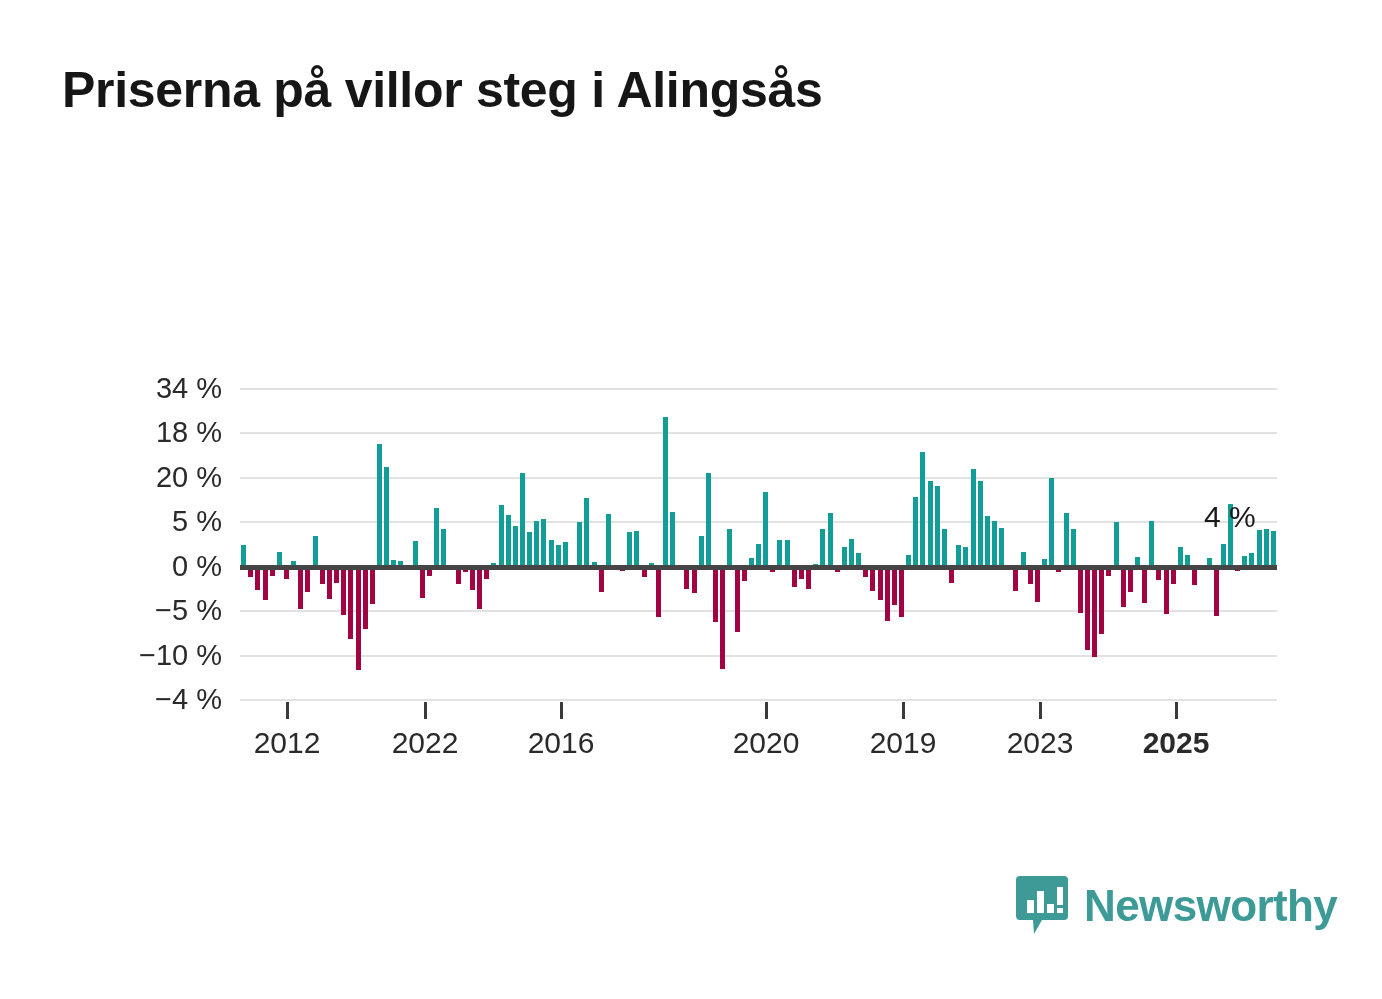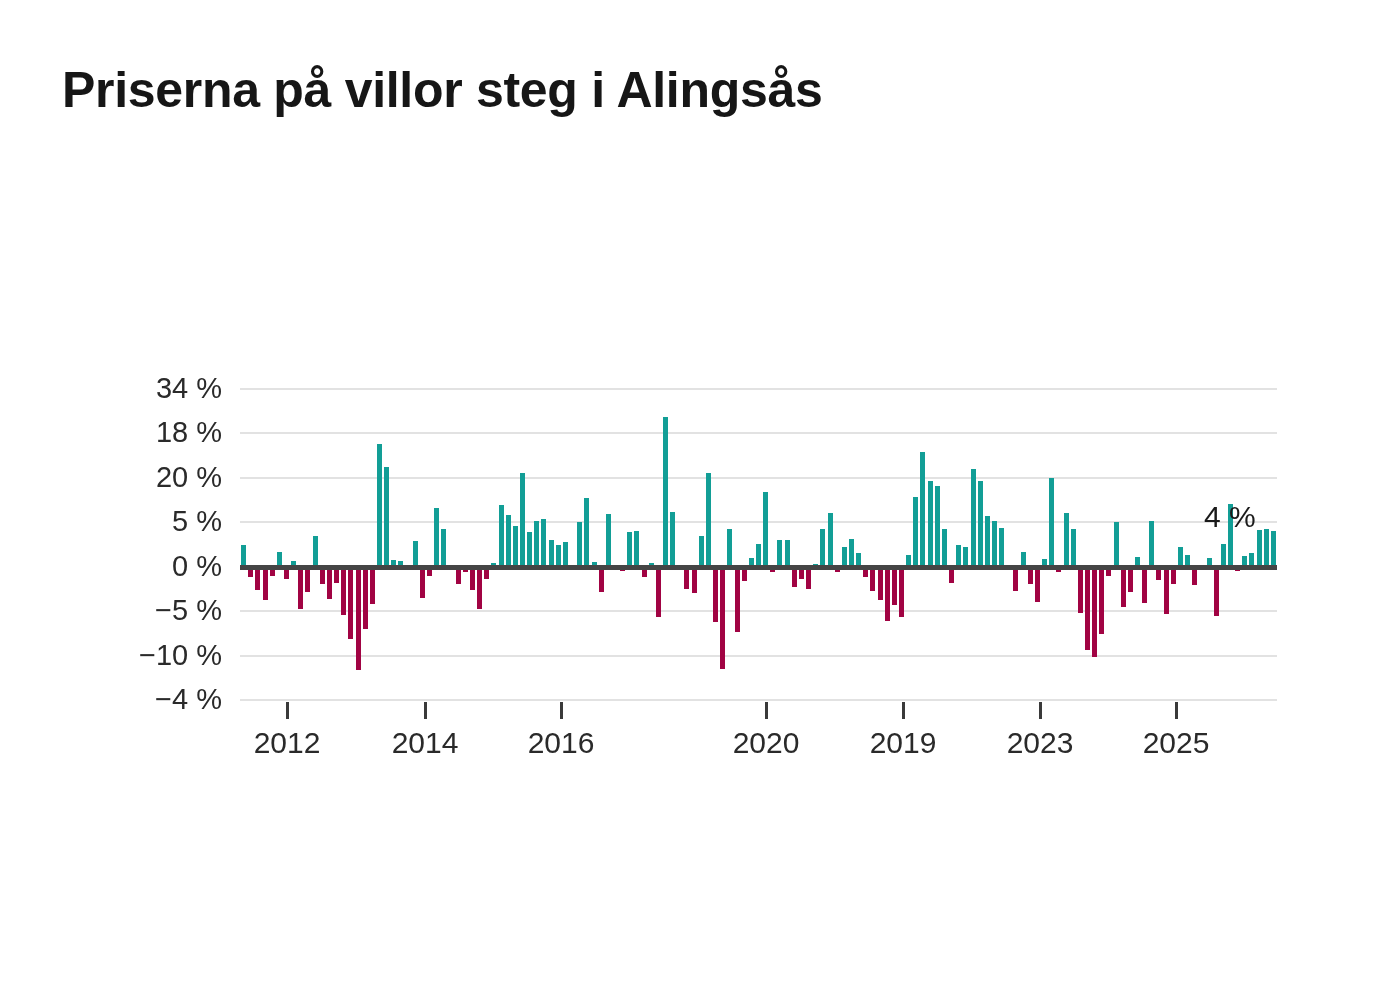--- a/index.html
+++ b/index.html
@@ -314,29 +314,42 @@
         <div class="ylabel" style="top: 507.286px;">5 %</div>
         <div class="ylabel" style="top: 551.714px;">0 %</div>
         <div class="ylabel" style="top: 596.143px;">−5 %</div>
         <div class="ylabel" style="top: 640.571px;">−10 %</div>
         <div class="ylabel" style="top: 685px;">−4 %</div>
       </div>
     <div id="xaxis">
         <div class="xtick" style="left: 286px; top: 702px;"></div>
         <div class="xlabel" style="left: 287px; top: 728px;">2012</div>
         <div class="xtick" style="left: 424px; top: 702px;"></div>
-        <div class="xlabel" style="left: 425px; top: 728px;">2014</div>
+        <div class="xlabel" style="left: 425px; top: 728px;">2022</div>
         <div class="xtick" style="left: 560px; top: 702px;"></div>
         <div class="xlabel" style="left: 561px; top: 728px;">2016</div>
         <div class="xtick" style="left: 765px; top: 702px;"></div>
         <div class="xlabel" style="left: 766px; top: 728px;">2020</div>
         <div class="xtick" style="left: 902px; top: 702px;"></div>
         <div class="xlabel" style="left: 903px; top: 728px;">2019</div>
         <div class="xtick" style="left: 1039px; top: 702px;"></div>
         <div class="xlabel" style="left: 1040px; top: 728px;">2023</div>
         <div class="xtick" style="left: 1175px; top: 702px;"></div>
-        <div class="xlabel" style="left: 1176px; top: 728px;">2025</div>
+        <div class="xlabel" style="left: 1176px; top: 728px; font-weight: bold;">2025</div>
       </div>
     <div class="annotation" id="annotation" style="left: 1204px; top: 501.954px;">4 %</div>
   </div>
 
+  <div class="logo">
+    <span class="logo-mark">
+      <svg viewBox="0 0 56 64" width="56" height="64" aria-hidden="true">
+        <path d="M6 2 h44 a4 4 0 0 1 4 4 v36 a4 4 0 0 1 -4 4 h-22 l-8 14 l-1 -14 h-13 a4 4 0 0 1 -4 -4 v-36 a4 4 0 0 1 4 -4 z" fill="#3d9a96"></path>
+        <rect x="13" y="26" width="7" height="13" fill="#ffffff"></rect>
+        <rect x="23" y="17" width="7" height="22" fill="#ffffff"></rect>
+        <rect x="33" y="30" width="7" height="9" fill="#ffffff"></rect>
+        <rect x="43" y="13" width="6" height="18" fill="#ffffff"></rect>
+        <rect x="43" y="34" width="6" height="5" fill="#ffffff"></rect>
+      </svg>
+    </span>
+    <span class="logo-text">Newsworthy</span>
+  </div>
 
 </div>
 
 </body></html>

